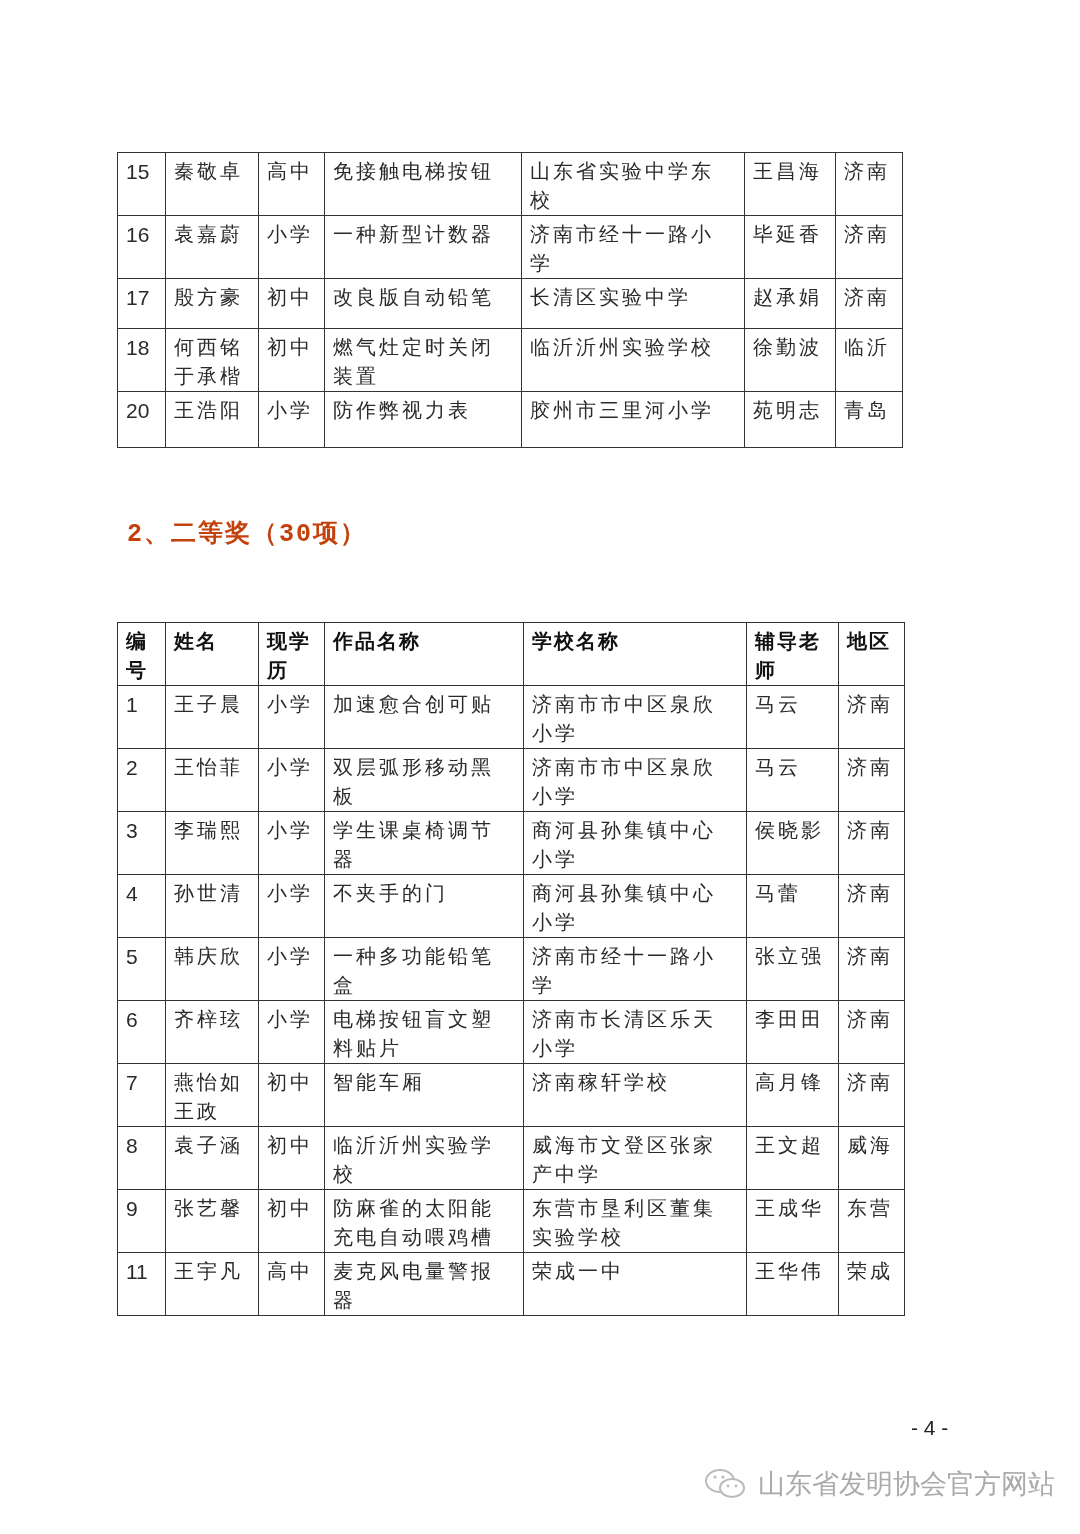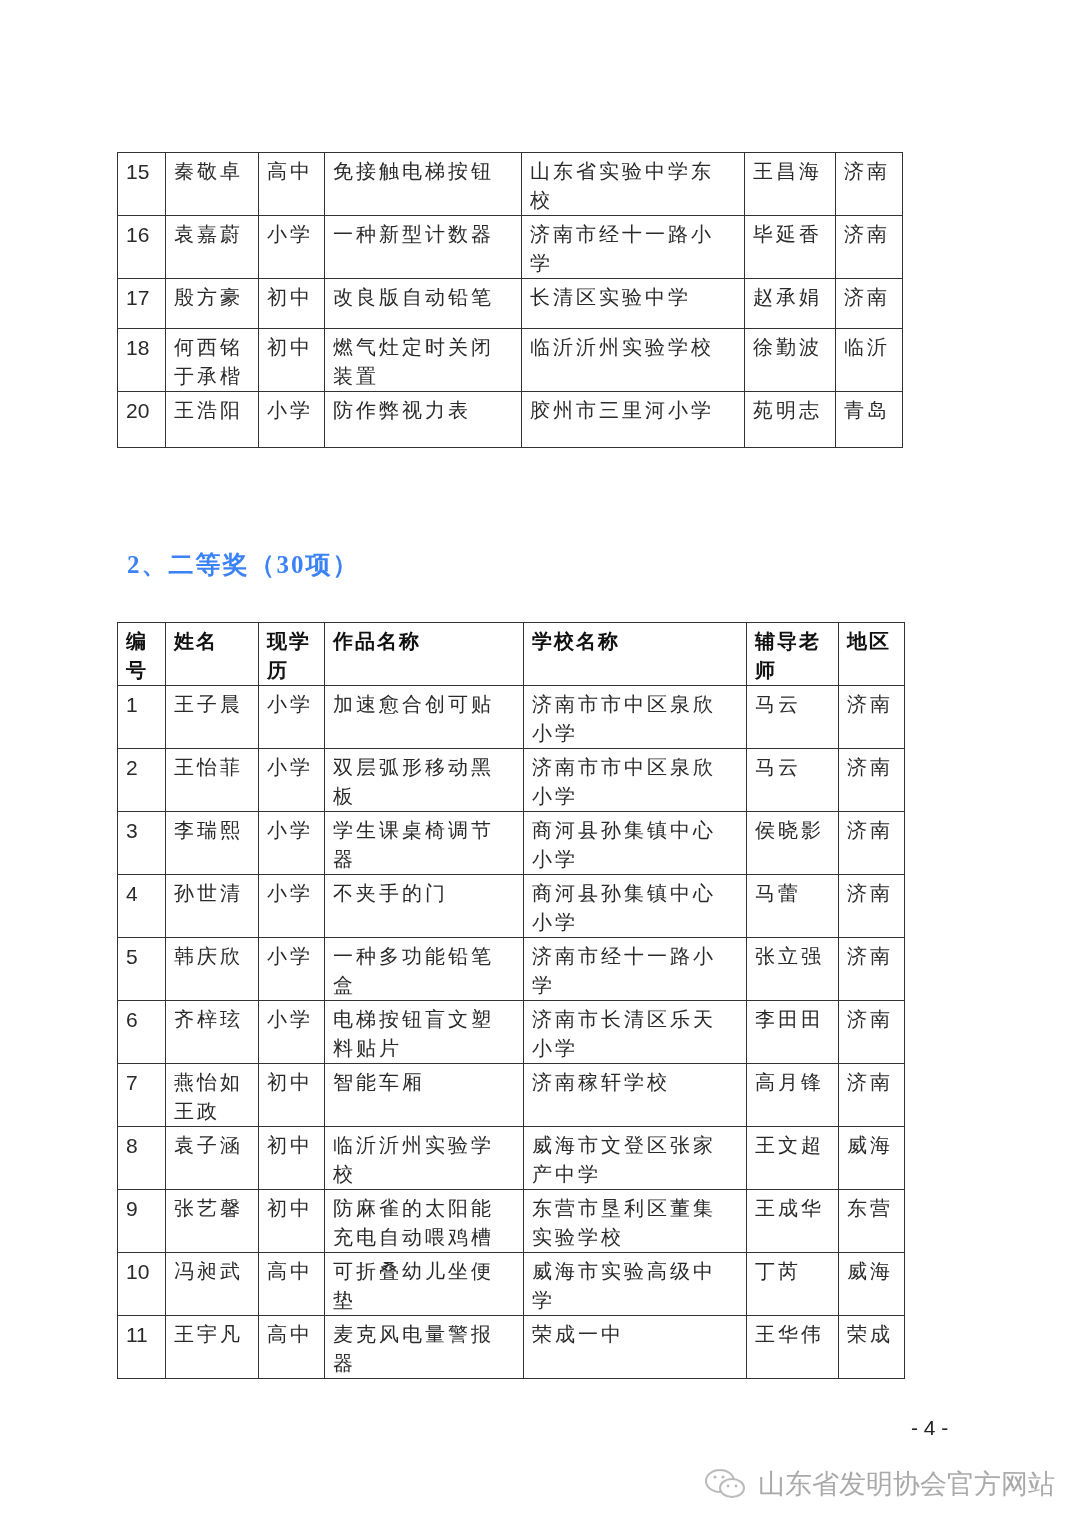--- a/index.html
+++ b/index.html
@@ -5,22 +5,22 @@
   html, body { margin:0; padding:0; background:#ffffff; }
   body { width:1080px; height:1534px; position:relative; overflow:hidden;
          font-family:"DejaVu Serif", "Liberation Serif", serif; color:#222; }
   .tbl { position:absolute; border-collapse:collapse; table-layout:fixed; }
   .tbl td { border:1.5px solid #333; vertical-align:top; padding:4px 8px 0 8px;
             font-size:20px; line-height:29px; letter-spacing:3px; color:#2a2a2a; }
   .tbl td.num { padding-left:8px; letter-spacing:0; font-family:Liberation Sans, sans-serif; font-size:21px;margin-top:12px; }
   .tbl tr.hdr td { font-weight:bold; font-family:"DejaVu Sans", sans-serif; letter-spacing:2px; color:#111; }
   #tbl1 { left:117px; top:152px; width:785px; }
   #tbl2 { left:117px; top:622px; width:787px; }
-  .section-title { position:absolute; left:127px; top:548px; font-size:25px; font-weight:bold;
-                   font-family:Liberation Serif, serif; letter-spacing:2px; color:#3b82f6; }
+  .section-title { position:absolute; left:127px; top:516px; font-size:25px; font-weight:bold;
+                   font-family:Liberation Mono, monospace; letter-spacing:2px; color:#c2410c; }
   .page-num { position:absolute; left:911px; top:1416px; font-size:21px;
               font-family:"Liberation Sans", sans-serif; color:#222; }
   .watermark { position:absolute; left:702px; top:1466px; display:flex; align-items:flex-end; gap:8px;
                color:#aaa; font-size:27px; font-family:"DejaVu Sans", sans-serif; }
   .wm-icon { width:48px; height:36px; }
 </style>
 </head>
 <body>
 
 <table class="tbl" id="tbl1">
@@ -179,29 +179,20 @@
       <tr style="height: 59px;">
         <td class="num">9</td>
         <td>张艺馨</td>
         <td>初中</td>
         <td>防麻雀的太阳能充电自动喂鸡槽</td>
         <td>东营市垦利区董集实验学校</td>
         <td>王成华</td>
         <td>东营</td>
       </tr>
       <tr style="height: 51px;">
-        <td class="num">10</td>
-        <td>冯昶武</td>
-        <td>高中</td>
-        <td>可折叠幼儿坐便垫</td>
-        <td>威海市实验高级中学</td>
-        <td>丁芮</td>
-        <td>威海</td>
-      </tr>
-      <tr style="height: 51px;">
         <td class="num">11</td>
         <td>王宇凡</td>
         <td>高中</td>
         <td>麦克风电量警报器</td>
         <td>荣成一中</td>
         <td>王华伟</td>
         <td>荣成</td>
       </tr>
     </tbody>
 </table>

